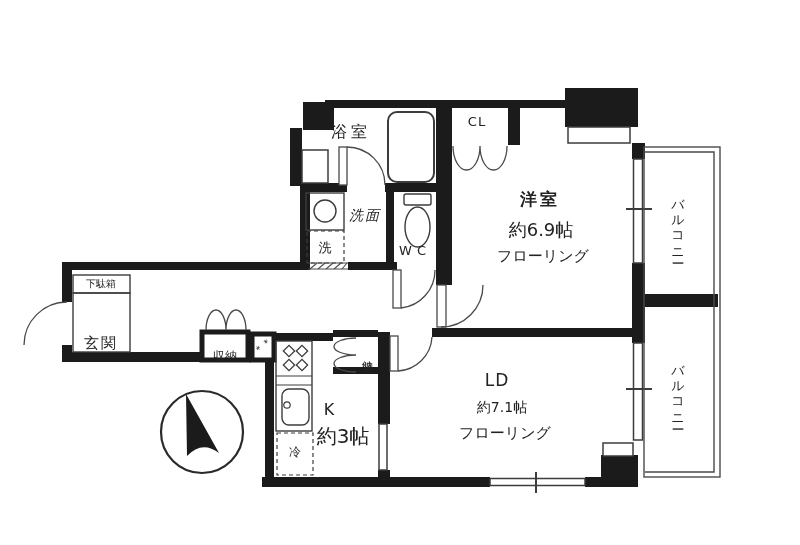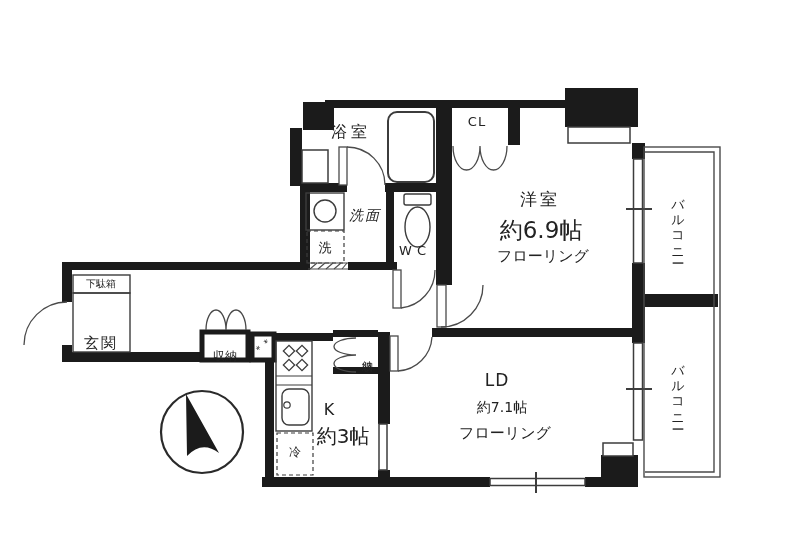--- a/index.html
+++ b/index.html
@@ -147,22 +147,22 @@
     <path d="M186,394 L219,453 Q202,440 187,456 Z" fill="#1b1b1b"></path>
   </g>
 </svg>
 
 <div class="lbl" style="left:351px;top:132px;font-size:16px;letter-spacing:4px;">浴室</div>
 <div class="lbl" style="left:365px;top:215px;font-size:14px;letter-spacing:2px;font-style:italic;">洗面</div>
 <div class="lbl" style="left:325px;top:247px;font-size:13px;">洗</div>
 <div class="lbl" style="left:415px;top:250px;font-size:13px;letter-spacing:5px;">WC</div>
 <div class="lbl" style="left:477px;top:121px;font-size:13px;letter-spacing:1px;text-align:center;">CL</div>
 
-<div class="lbl" style="left:540px;top:199px;font-size:17px;letter-spacing:3px;">洋室</div>
-<div class="lbl" style="left:541px;top:230px;font-size:23px;">約6.9帖</div>
+<div class="lbl" style="left:540px;top:199px;font-size:17px;letter-spacing:3px;font-weight:bold;">洋室</div>
+<div class="lbl" style="left:541px;top:230px;font-size:18px;">約6.9帖</div>
 <div class="lbl" style="left:543px;top:256px;font-size:15px;">フローリング</div>
 
 <div class="lbl" style="left:497px;top:380px;font-size:17px;letter-spacing:1px;">LD</div>
 <div class="lbl" style="left:502px;top:407px;font-size:14px;">約7.1帖</div>
 <div class="lbl" style="left:505px;top:433px;font-size:15px;">フローリング</div>
 
 <div class="lbl" style="left:329px;top:410px;font-size:16px;">K</div>
 <div class="lbl" style="left:343px;top:436px;font-size:20px;">約3帖</div>
 <div class="lbl" style="left:295px;top:452px;font-size:12px;">冷</div>
 

